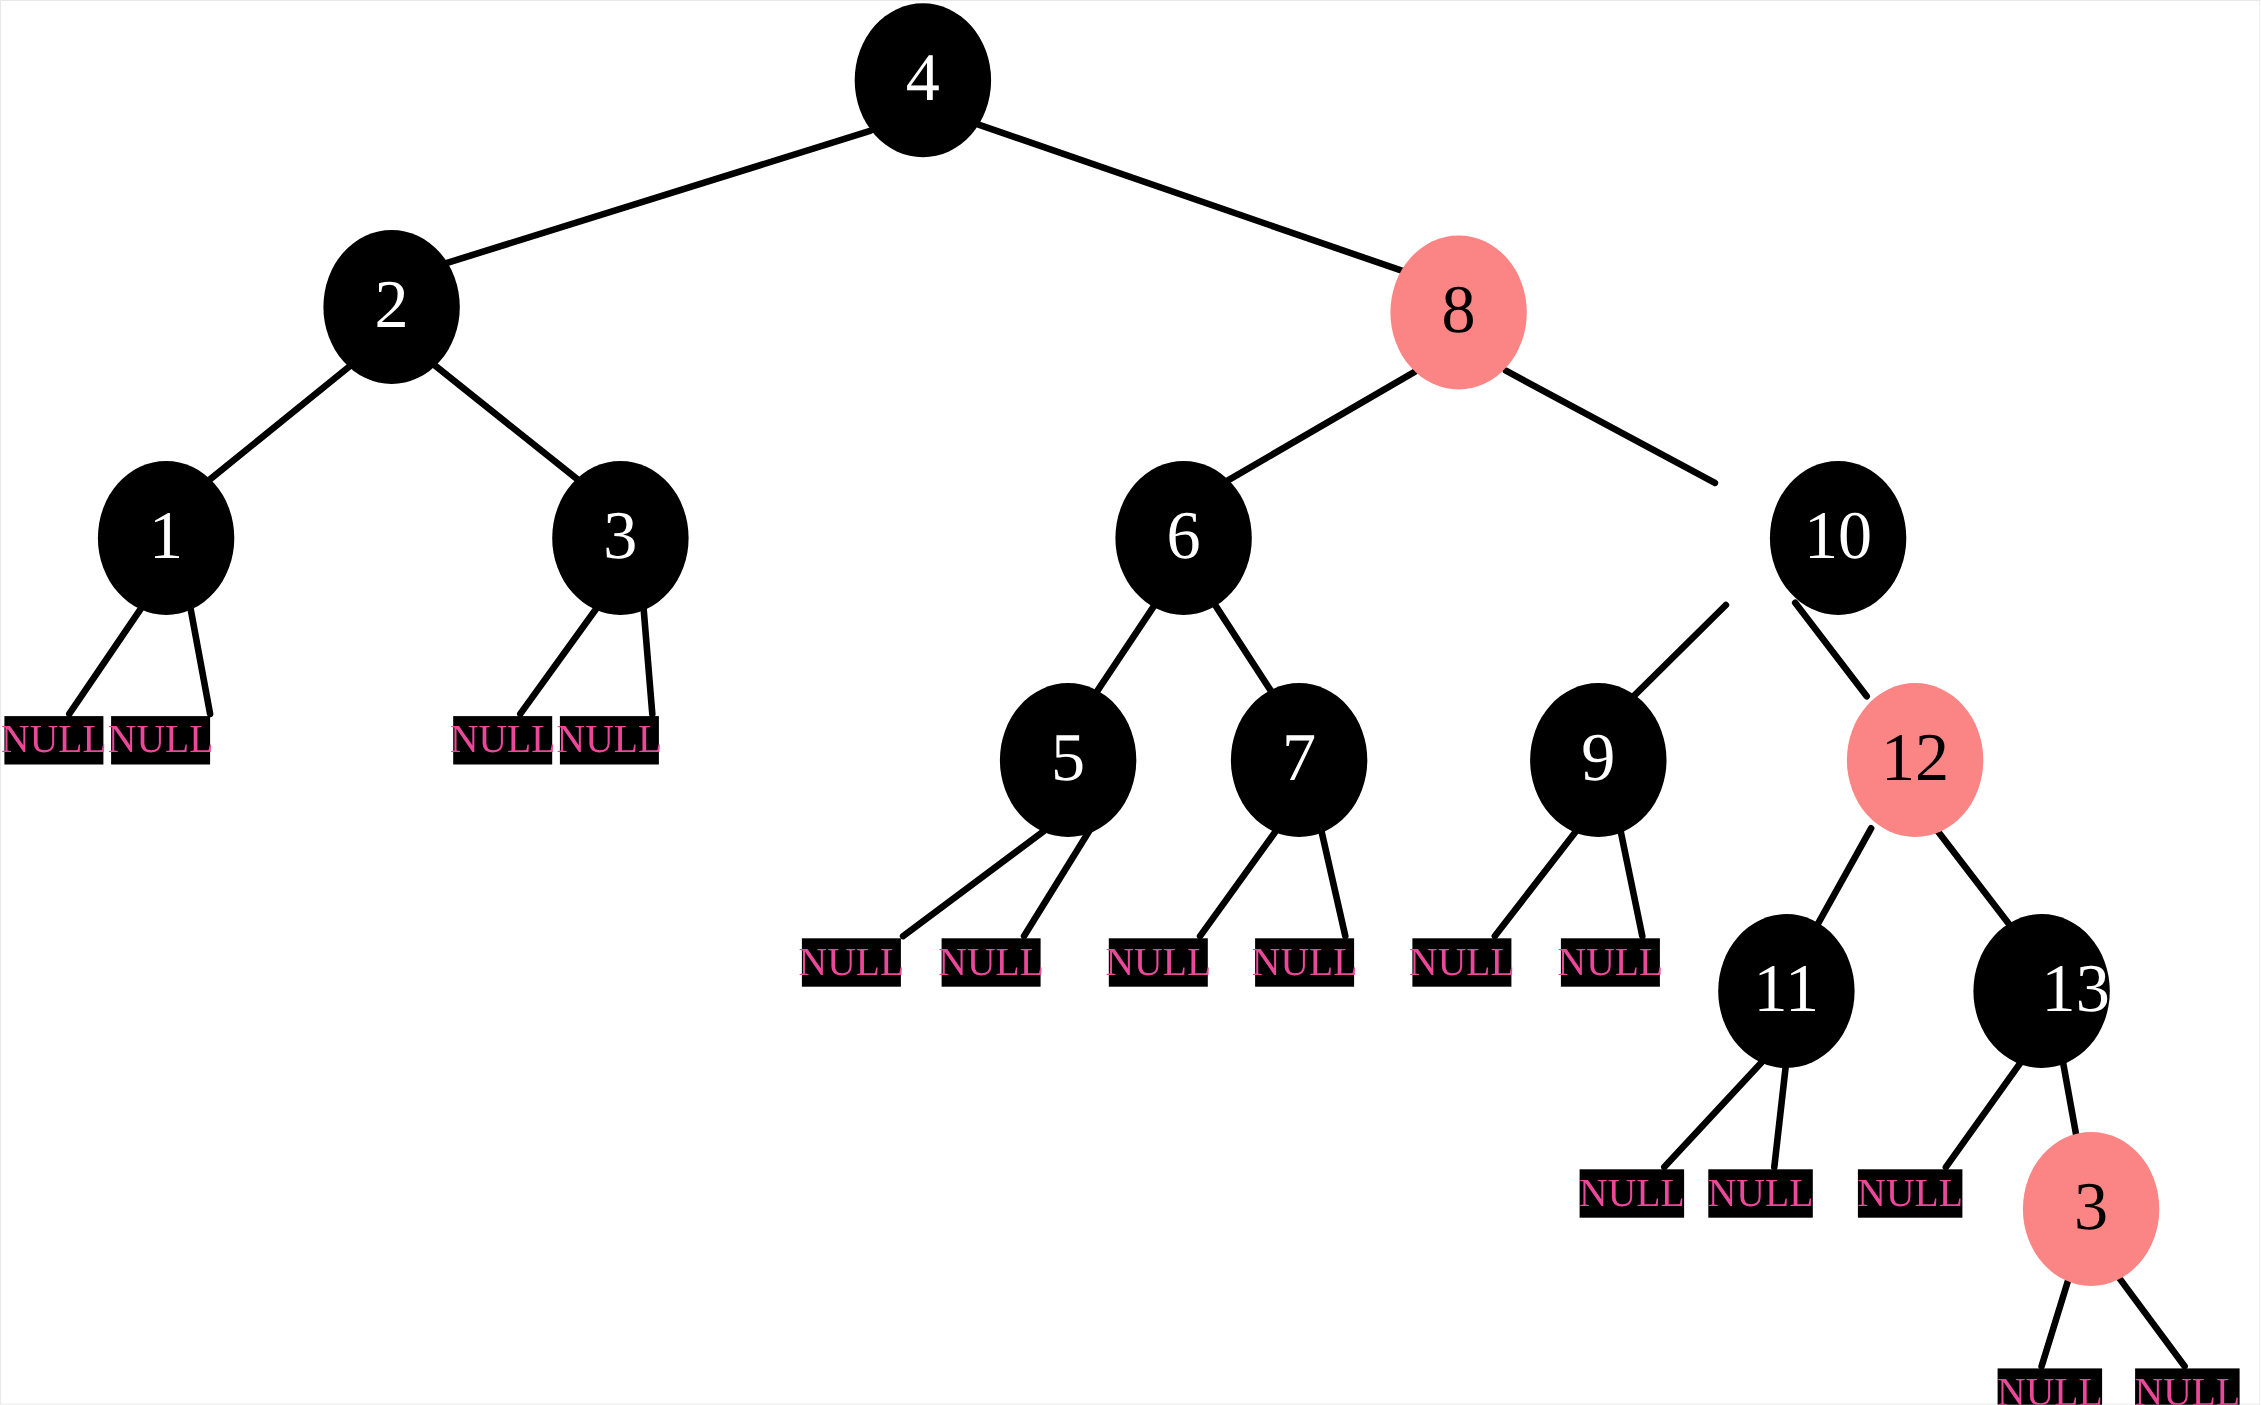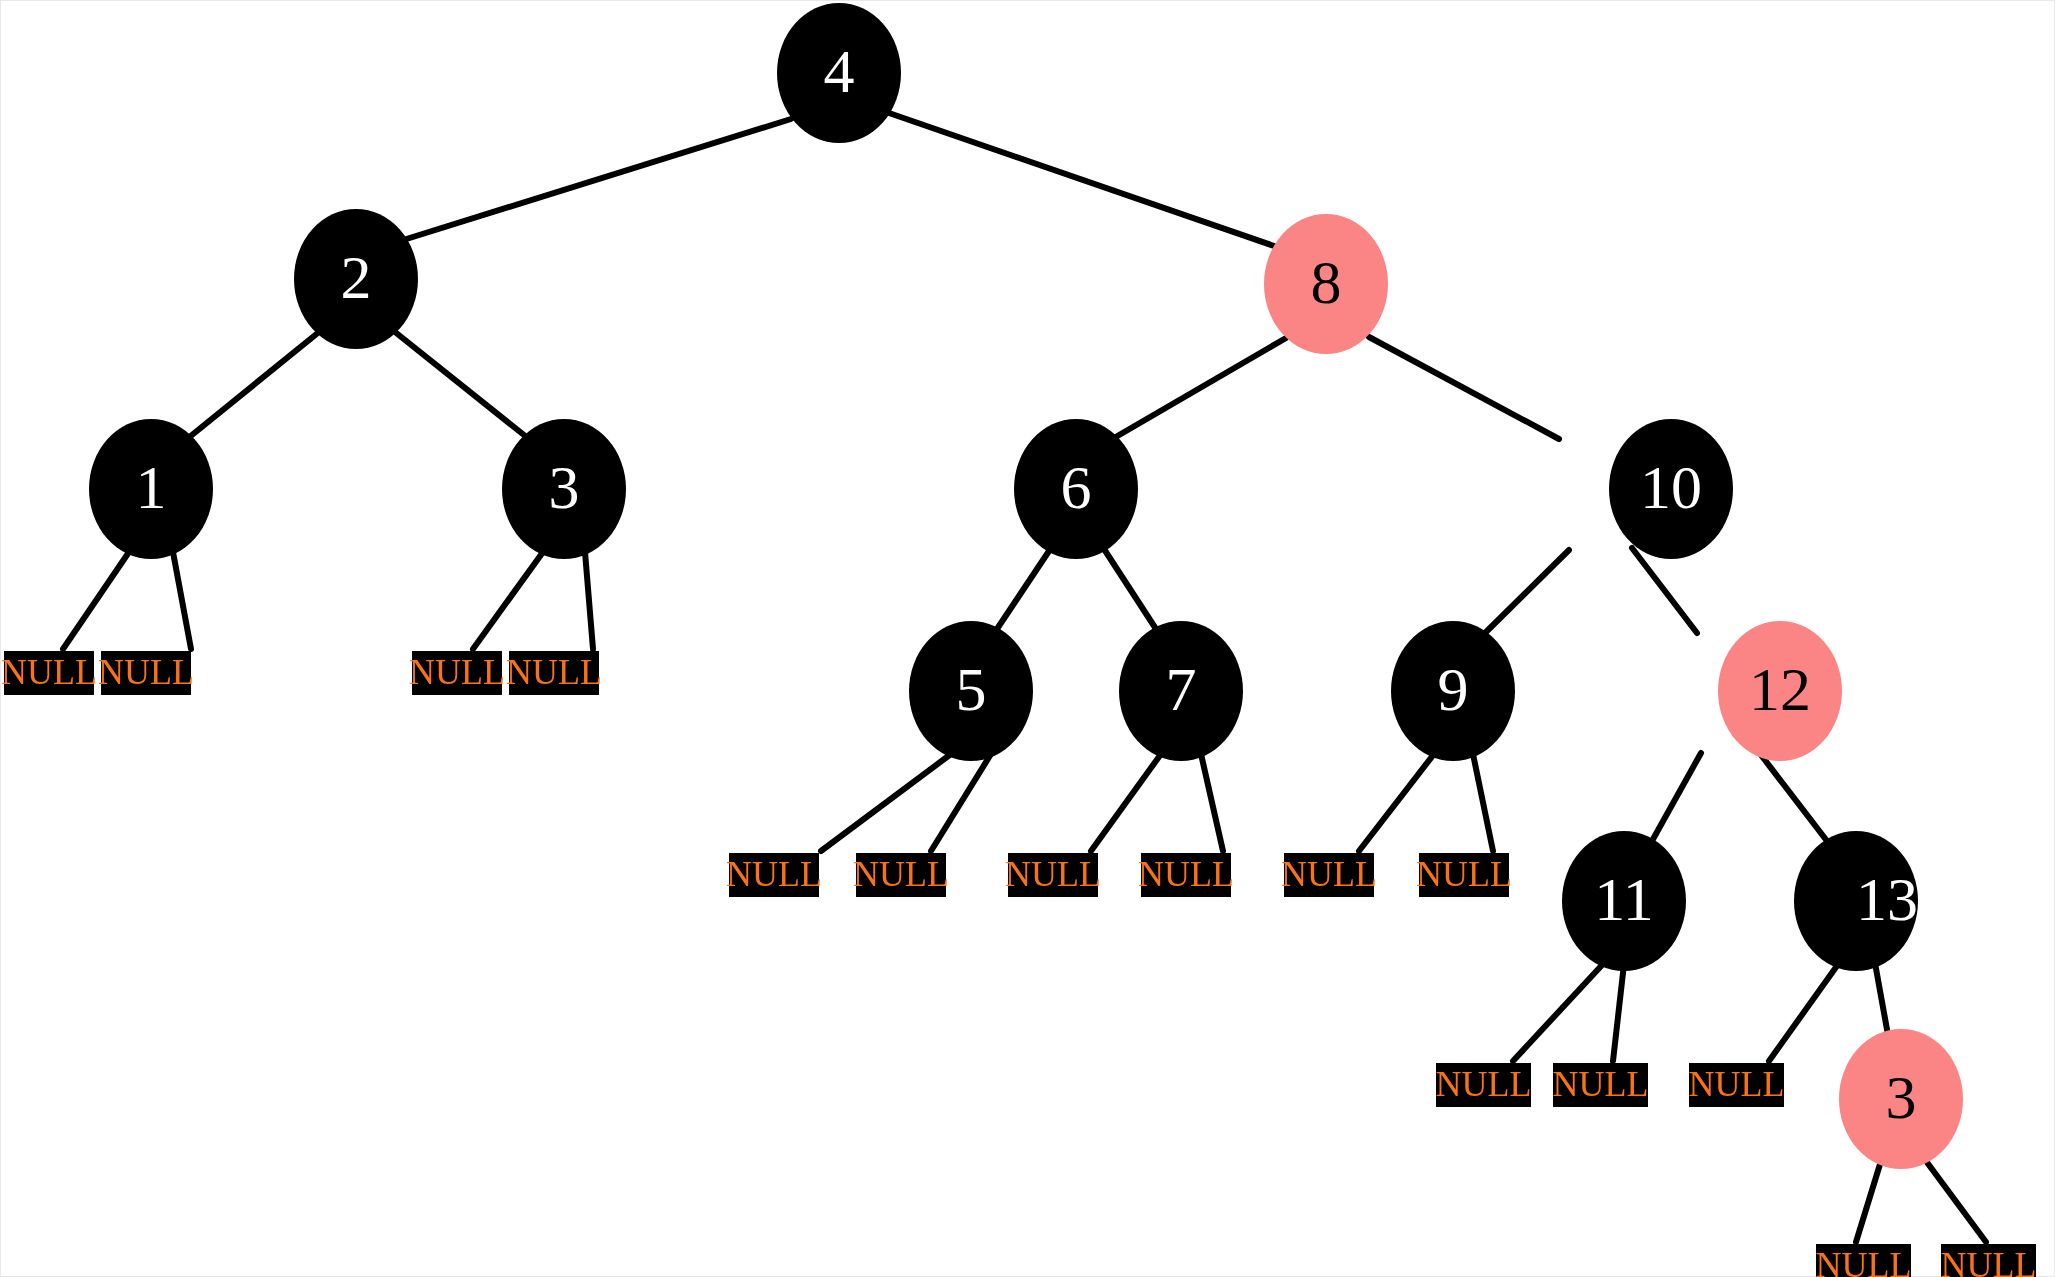--- a/index.html
+++ b/index.html
@@ -50,21 +50,21 @@
     font-family: "Liberation Serif", "DejaVu Serif", serif;
     font-size: 62px;
     line-height: 1;
     letter-spacing: 0px;
     display: block;
     transform: translateY(-2px);
   }
   .nullbox {
     position: absolute;
     background: #000000;
-    color: #f97316;
+    color: #ec4899;
     display: flex;
     align-items: center;
     justify-content: center;
     box-sizing: border-box;
   }
   .null-label {
     font-family: "Liberation Serif", "DejaVu Serif", serif;
     font-size: 36px;
     line-height: 1;
     display: block;
@@ -129,21 +129,21 @@
       </div>
       <div class="node black" style="left: 908px; top: 620px; width: 124px; height: 140px;">
         <span class="node-label">5</span>
       </div>
       <div class="node black" style="left: 1118px; top: 620px; width: 124px; height: 140px;">
         <span class="node-label">7</span>
       </div>
       <div class="node black" style="left: 1390px; top: 620px; width: 124px; height: 140px;">
         <span class="node-label">9</span>
       </div>
-      <div class="node red" style="left: 1717px; top: 620px; width: 124px; height: 140px;">
+      <div class="node red" style="left: 1678px; top: 620px; width: 124px; height: 140px;">
         <span class="node-label">12</span>
       </div>
       <div class="node black" style="left: 1561px; top: 830px; width: 124px; height: 140px;">
         <span class="node-label">11</span>
       </div>
       <div class="node black" style="left: 1793px; top: 830px; width: 124px; height: 140px; justify-content: flex-end;">
         <span class="node-label">13</span>
       </div>
       <div class="node red" style="left: 1838px; top: 1028px; width: 124px; height: 140px;">
         <span class="node-label">3</span>

